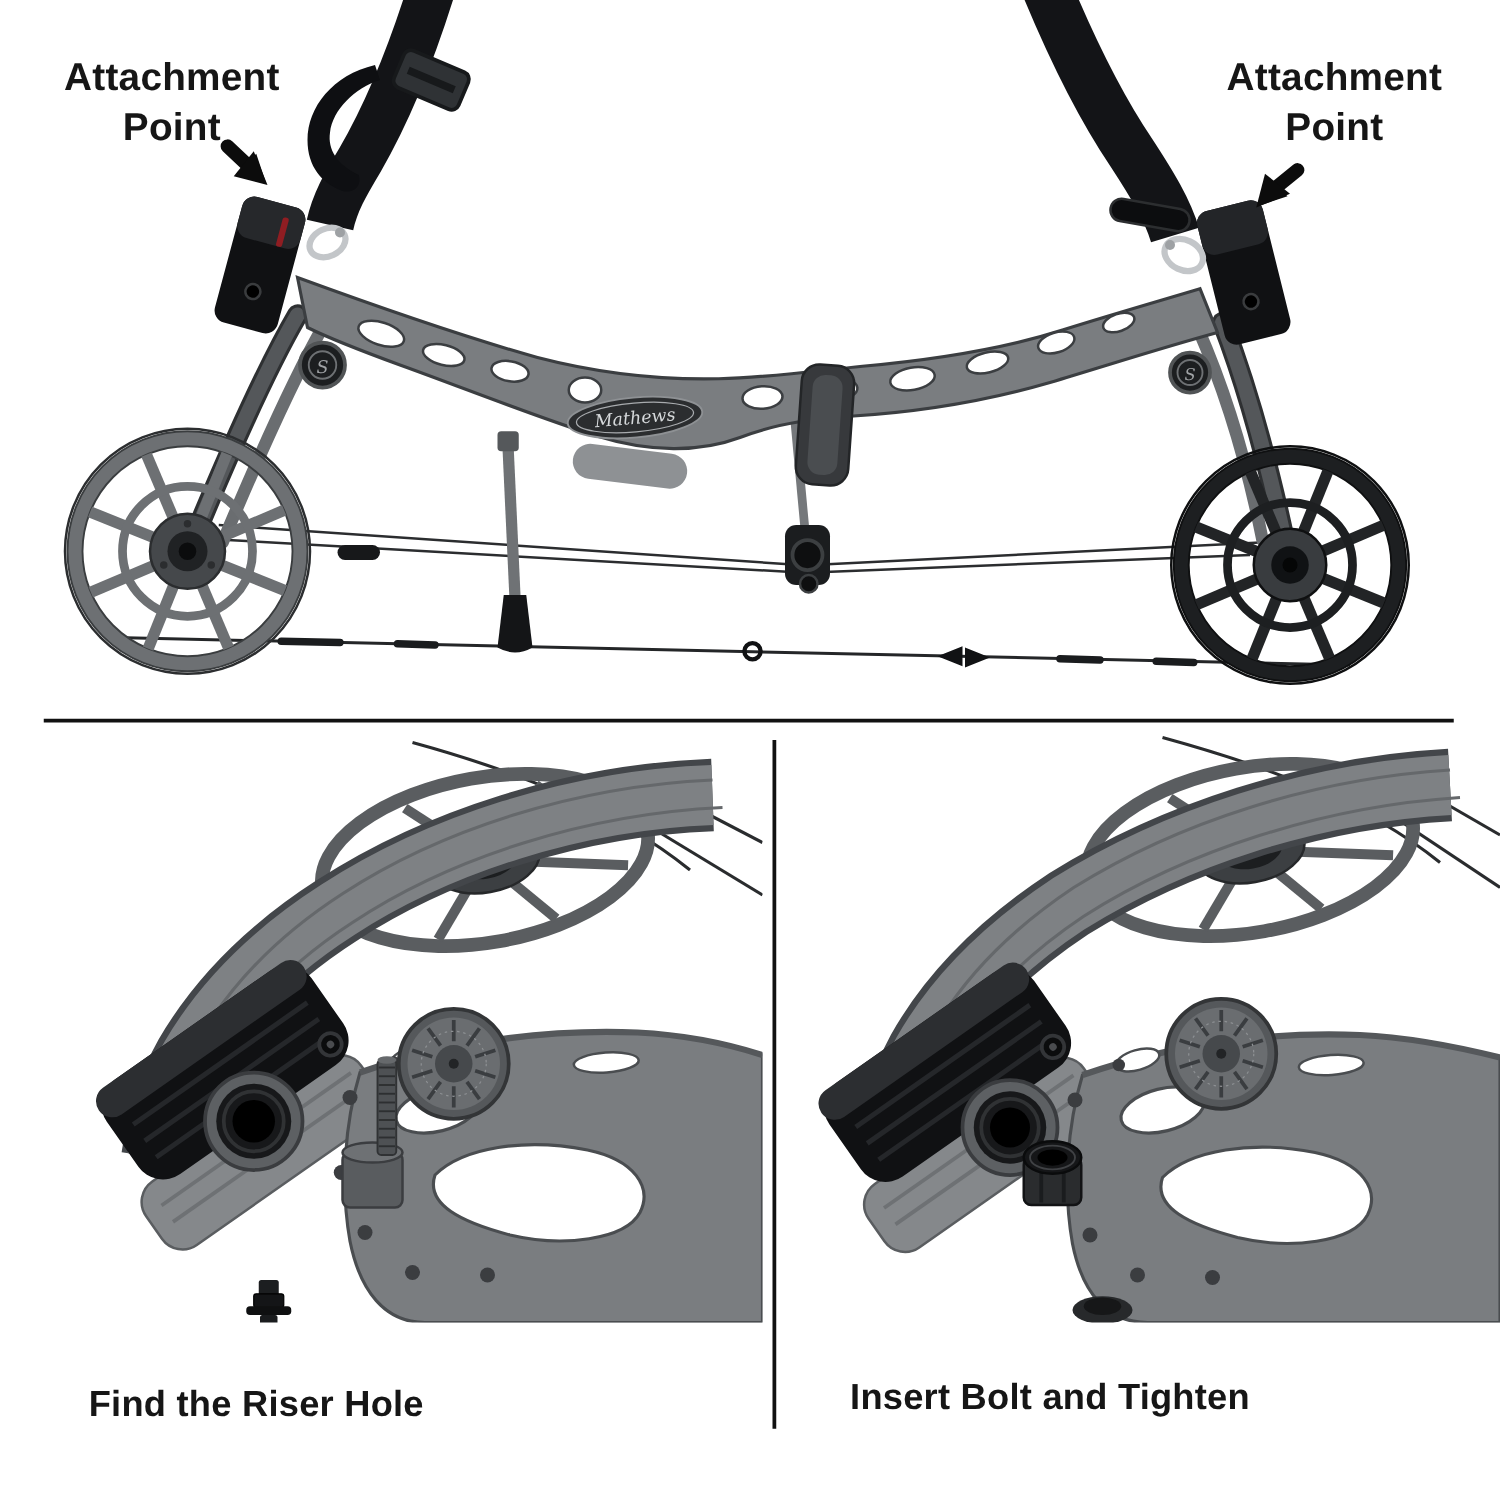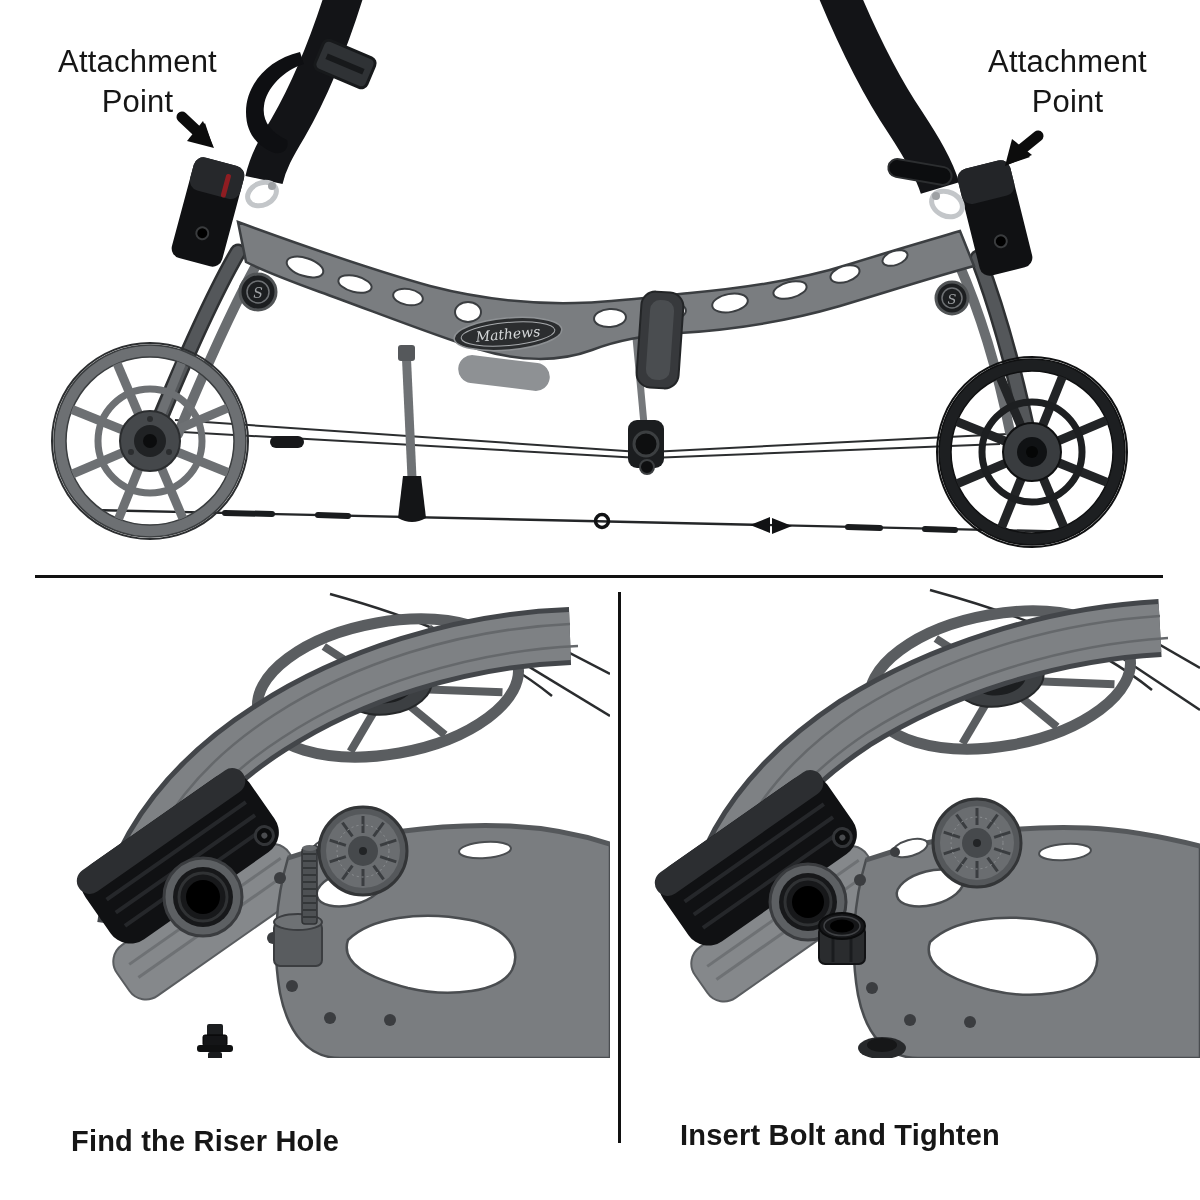--- a/index.html
+++ b/index.html
@@ -2,33 +2,33 @@
 <html><head>
 <meta charset="utf-8">
 <style>
   html,body{margin:0;padding:0;background:#ffffff;}
   .stage{
     position:relative;width:1200px;height:1200px;background:#ffffff;overflow:hidden;
     font-family:"Liberation Sans", sans-serif;
   }
   .figure-layer{position:absolute;left:0;top:0;}
   .anno-label{
-    position:absolute;font-weight:400;font-size:31px;line-height:1.28;
+    position:absolute;font-weight:700;font-size:31px;line-height:1.28;
     color:#161616;text-align:center;letter-spacing:.2px;
   }
   .anno-label-left{left:25px;top:42px;width:225px;}
   .anno-label-right{left:950px;top:42px;width:235px;}
   .h-divider{position:absolute;left:35px;top:575px;width:1128px;height:3px;background:#111111;}
   .v-divider{position:absolute;left:618px;top:592px;width:3px;height:551px;background:#111111;}
   .panel-svg{position:absolute;width:580px;height:470px;}
   .panel-svg-left{left:30px;top:588px;}
   .panel-svg-right{left:620px;top:588px;}
   .panel-caption{
     position:absolute;font-weight:700;font-size:29px;color:#161616;
-    text-align:center;letter-spacing:.2px;margin-top:17px;
+    text-align:center;letter-spacing:.2px;
   }
   .panel-caption-left{left:30px;top:1108px;width:350px;}
   .panel-caption-right{left:680px;top:1102px;width:320px;}
   .grouping{display:contents;}
 </style>
 </head>
 <body>
 
 <div class="stage">
 

